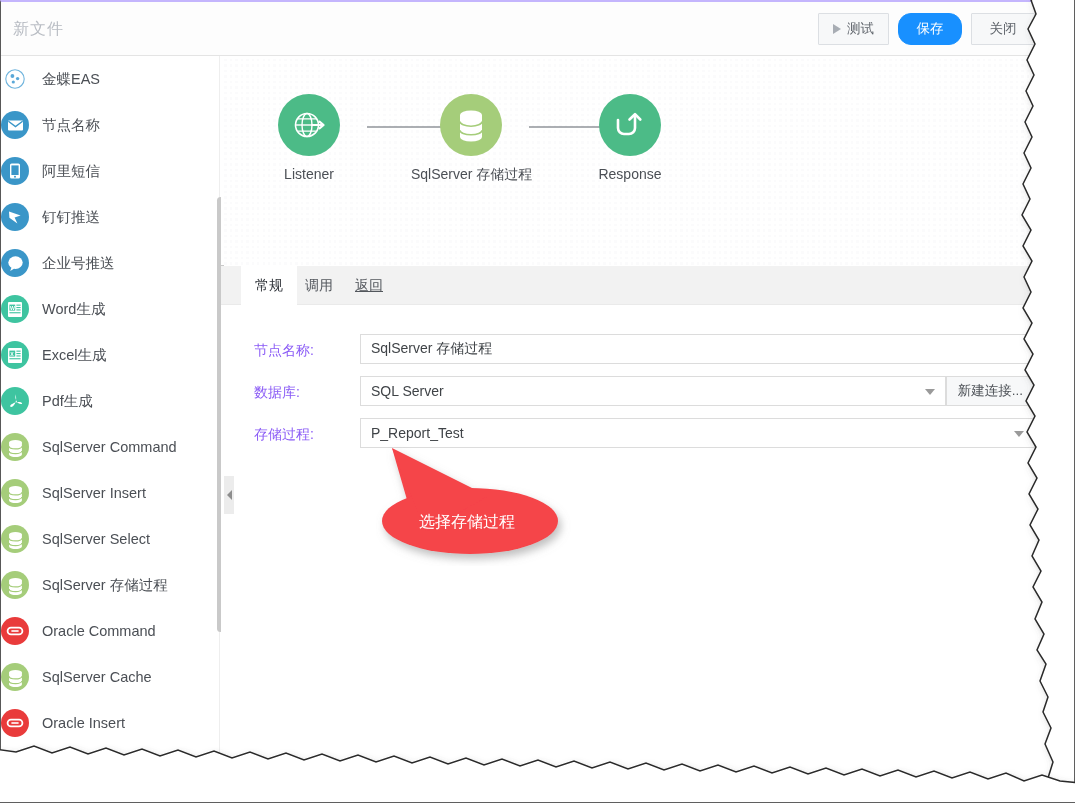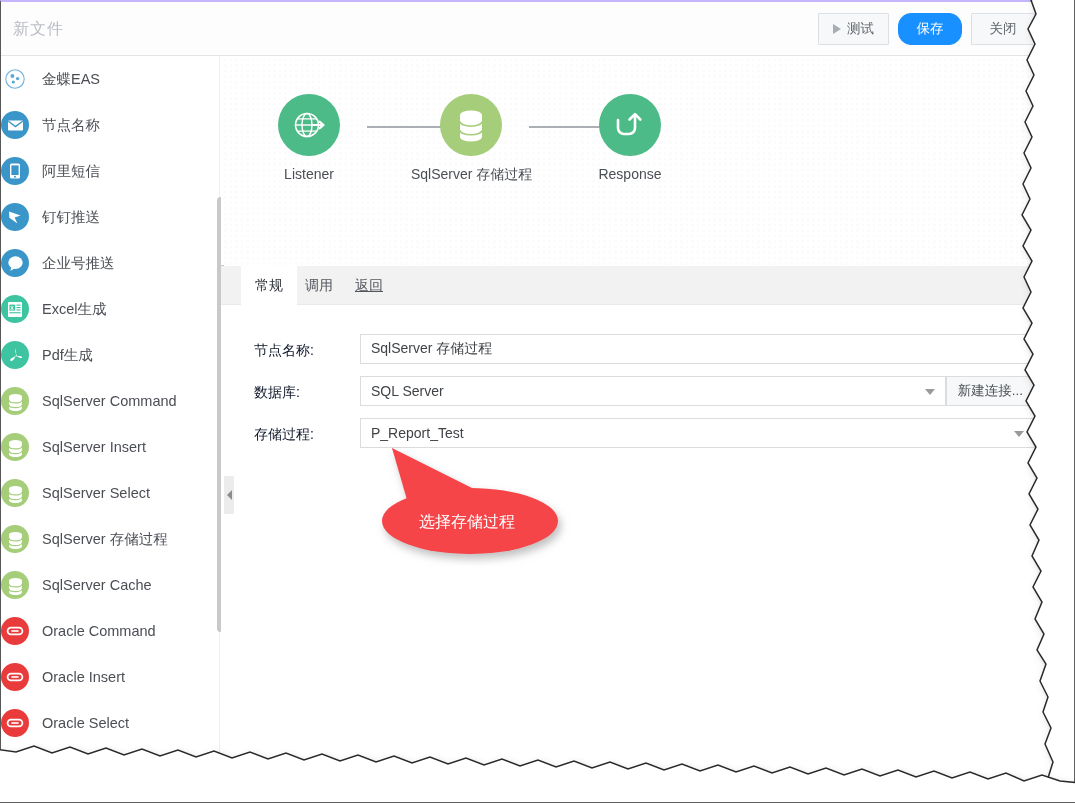--- a/index.html
+++ b/index.html
@@ -175,21 +175,21 @@
   }
   .tab.active { background: #ffffff; color: #30343a; }
   
   .formarea {
     position: absolute; left: 220px; top: 303px;
     width: 828px; height: 465px;
     background: #ffffff;
   }
   .flabel {
     position: absolute;
-    font-size: 14px; color: #0f172a;
+    font-size: 14px; color: #8b5cf6;
     text-align: left;
   }
   .fld {
     position: absolute;
     height: 30px;
     border: 1px solid #dcdcdc;
     background: #fff;
     display: flex; align-items: center;
     padding-left: 10px;
     font-size: 14px;
@@ -299,20 +299,34 @@
             <span class="lbl">钉钉推送</span>
           </div>
           <div class="side-item">
             <span class="ic" style="background: rgb(58, 150, 200);">
               <svg width="19" height="19" viewBox="0 0 19 19">
                 <ellipse cx="9.5" cy="8.6" rx="7.2" ry="6.3" fill="#fff"></ellipse>
                 <path d="M5.6 13.2 L4.2 17 L8.4 14.4 Z" fill="#fff"></path>
               </svg>
             </span>
             <span class="lbl">企业号推送</span>
+          </div>
+          <div class="side-item">
+            <span class="ic" style="background: rgb(62, 196, 160);">
+              <svg width="18" height="19" viewBox="0 0 18 19">
+                <rect x="2" y="2" width="14" height="15" rx="1" fill="#fff"></rect>
+                <rect x="3.4" y="4.6" width="5.8" height="6" fill="#3ec4a0"></rect>
+                <text x="4.1" y="9.6" font-size="5.2" fill="#fff" font-family="sans-serif" font-weight="bold">W</text>
+                <rect x="10.4" y="4.6" width="4.2" height="1.1" fill="#3ec4a0"></rect>
+                <rect x="10.4" y="7" width="4.2" height="1.1" fill="#3ec4a0"></rect>
+                <rect x="10.4" y="9.4" width="4.2" height="1.1" fill="#3ec4a0"></rect>
+                <rect x="3.4" y="12.2" width="11.2" height="1.1" fill="#3ec4a0"></rect>
+              </svg>
+            </span>
+            <span class="lbl">Word生成</span>
           </div>
           <div class="side-item">
             <span class="ic" style="background: rgb(62, 196, 160);">
               <svg width="18" height="19" viewBox="0 0 18 19">
                 <rect x="2" y="2" width="14" height="15" rx="1" fill="#fff"></rect>
                 <rect x="3.4" y="4.6" width="5.8" height="6" fill="#3ec4a0"></rect>
                 <text x="4.3" y="9.6" font-size="5.2" fill="#fff" font-family="sans-serif" font-weight="bold">X</text>
                 <rect x="10.4" y="4.6" width="4.2" height="1.1" fill="#3ec4a0"></rect>
                 <rect x="10.4" y="7" width="4.2" height="1.1" fill="#3ec4a0"></rect>
                 <rect x="10.4" y="9.4" width="4.2" height="1.1" fill="#3ec4a0"></rect>
@@ -375,40 +389,40 @@
                 <path d="M2.1 4.6 v3.9 a6.4 2.7 0 0 0 12.8 0 v-3.9 z" fill="#fff"></path>
                 <path d="M2.1 9.3 v3.9 a6.4 2.7 0 0 0 12.8 0 v-3.9 z" fill="#fff"></path>
                 <path d="M2.1 14 v2.4 a6.4 2.7 0 0 0 12.8 0 v-2.4 z" fill="#fff"></path>
                 <path d="M2.1 8.2 a6.4 2.7 0 0 0 12.8 0" fill="none" stroke="#a5cd7a" stroke-width="1.2"></path>
                 <path d="M2.1 12.9 a6.4 2.7 0 0 0 12.8 0" fill="none" stroke="#a5cd7a" stroke-width="1.2"></path>
               </svg>
             </span>
             <span class="lbl">SqlServer 存储过程</span>
           </div>
           <div class="side-item">
+            <span class="ic" style="background: rgb(233, 59, 59);">
+              <svg width="20" height="14" viewBox="0 0 20 14">
+                <rect x="2.6" y="3.6" width="14.8" height="6.8" rx="3.4" fill="none" stroke="#fff" stroke-width="1.8"></rect>
+                <line x1="6.4" y1="7" x2="13.6" y2="7" stroke="#fff" stroke-width="1.6"></line>
+              </svg>
+            </span>
+            <span class="lbl">Oracle Command</span>
+          </div>
+          <div class="side-item">
             <span class="ic" style="background: rgb(165, 205, 122);">
               <svg width="17" height="19" viewBox="0 0 17 19">
                 <ellipse cx="8.5" cy="4.6" rx="6.4" ry="2.7" fill="#fff"></ellipse>
                 <path d="M2.1 4.6 v3.9 a6.4 2.7 0 0 0 12.8 0 v-3.9 z" fill="#fff"></path>
                 <path d="M2.1 9.3 v3.9 a6.4 2.7 0 0 0 12.8 0 v-3.9 z" fill="#fff"></path>
                 <path d="M2.1 14 v2.4 a6.4 2.7 0 0 0 12.8 0 v-2.4 z" fill="#fff"></path>
                 <path d="M2.1 8.2 a6.4 2.7 0 0 0 12.8 0" fill="none" stroke="#a5cd7a" stroke-width="1.2"></path>
                 <path d="M2.1 12.9 a6.4 2.7 0 0 0 12.8 0" fill="none" stroke="#a5cd7a" stroke-width="1.2"></path>
               </svg>
             </span>
             <span class="lbl">SqlServer Cache</span>
-          </div>
-          <div class="side-item">
-            <span class="ic" style="background: rgb(233, 59, 59);">
-              <svg width="20" height="14" viewBox="0 0 20 14">
-                <rect x="2.6" y="3.6" width="14.8" height="6.8" rx="3.4" fill="none" stroke="#fff" stroke-width="1.8"></rect>
-                <line x1="6.4" y1="7" x2="13.6" y2="7" stroke="#fff" stroke-width="1.6"></line>
-              </svg>
-            </span>
-            <span class="lbl">Oracle Command</span>
           </div>
           <div class="side-item">
             <span class="ic" style="background: rgb(233, 59, 59);">
               <svg width="20" height="14" viewBox="0 0 20 14">
                 <rect x="2.6" y="3.6" width="14.8" height="6.8" rx="3.4" fill="none" stroke="#fff" stroke-width="1.8"></rect>
                 <line x1="6.4" y1="7" x2="13.6" y2="7" stroke="#fff" stroke-width="1.6"></line>
               </svg>
             </span>
             <span class="lbl">Oracle Insert</span>
           </div>

